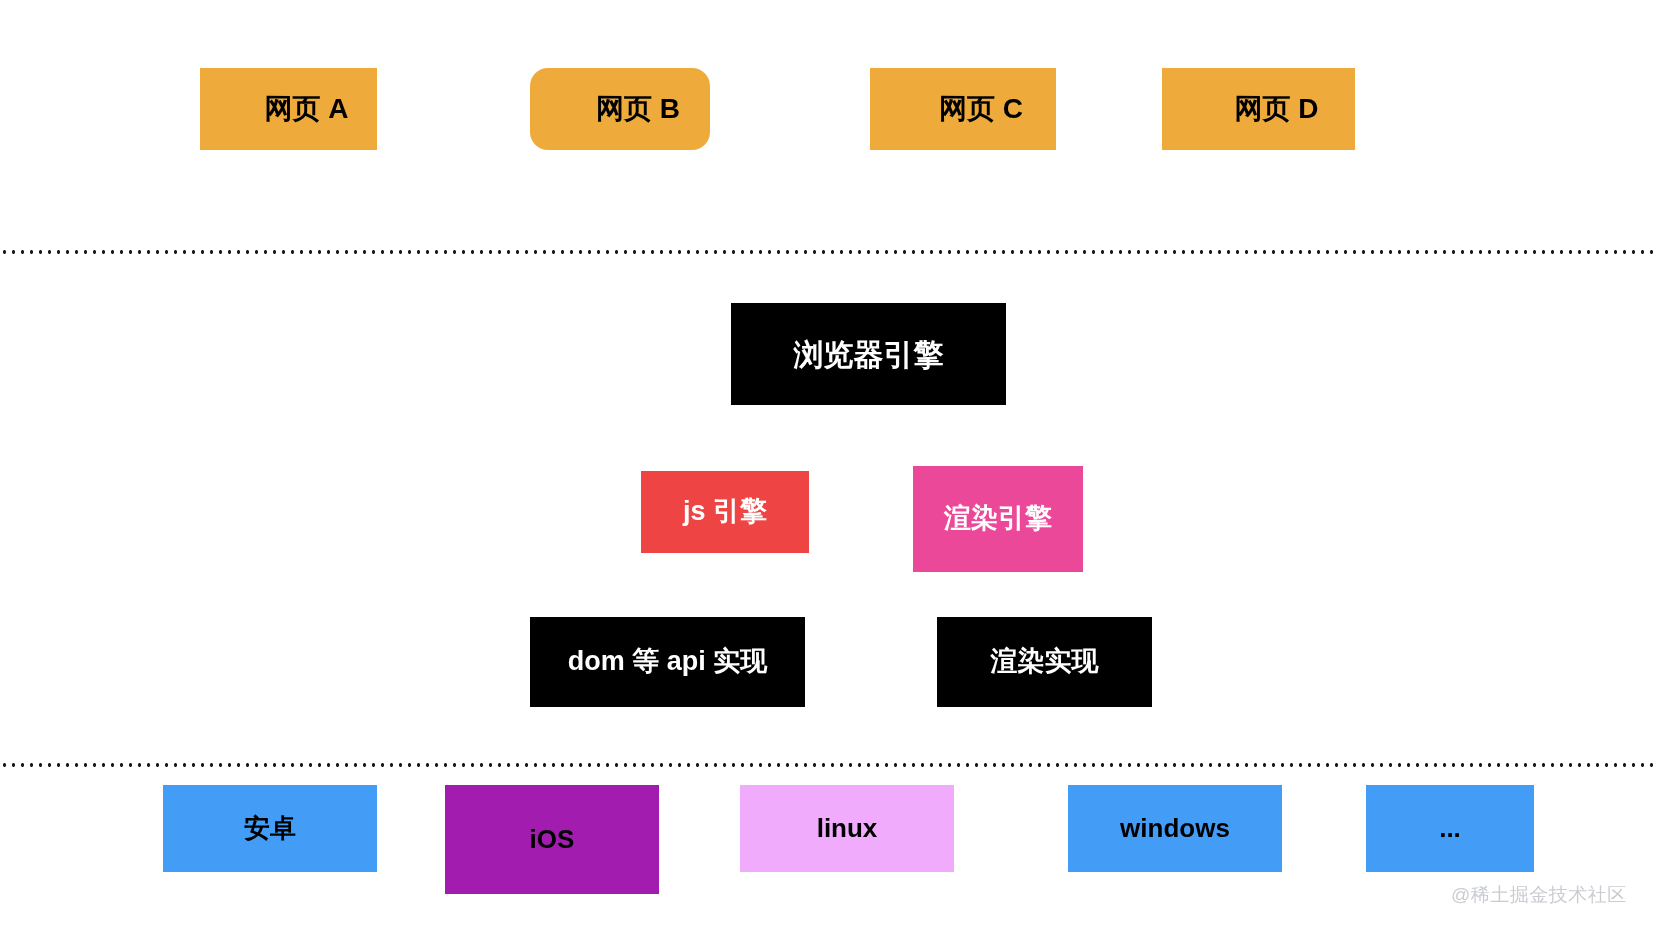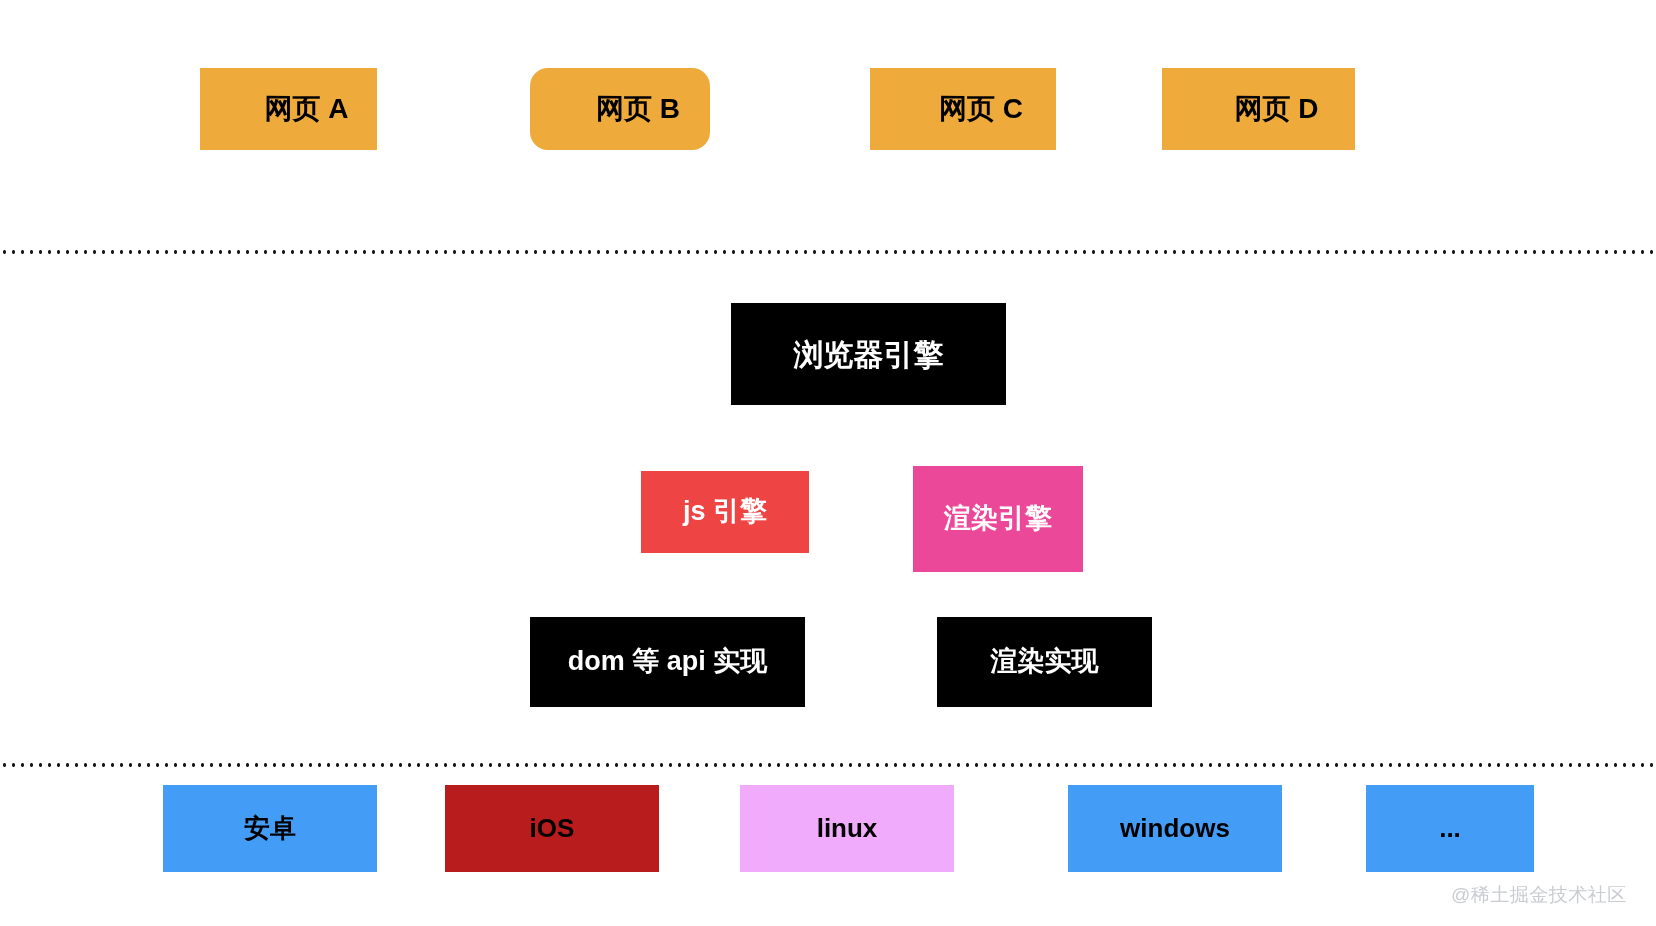--- a/index.html
+++ b/index.html
@@ -104,21 +104,21 @@
   </div>
   <div class="box box-engine box-engine-low" style="left: 937px; top: 617px; width: 215px; height: 90px; background: rgb(0, 0, 0);">
     <span>渲染实现</span>
   </div>
 
   <div class="divider" style="top: 763px;"></div>
 
   <div class="box box-os" style="left: 163px; top: 785px; width: 214px; height: 87px; background: rgb(67, 157, 246);">
     <span>安卓</span>
   </div>
-  <div class="box box-os" style="left: 445px; top: 785px; width: 214px; height: 87px; background: #b91c1c;">
+  <div class="box box-os" style="left: 445px; top: 785px; width: 214px; height: 109px; background: #a21caf;">
     <span>iOS</span>
   </div>
   <div class="box box-os" style="left: 740px; top: 785px; width: 214px; height: 87px; background: #f0abfc;">
     <span>linux</span>
   </div>
   <div class="box box-os" style="left: 1068px; top: 785px; width: 214px; height: 87px; background: rgb(67, 157, 246);">
     <span>windows</span>
   </div>
   <div class="box box-os" style="left: 1366px; top: 785px; width: 168px; height: 87px; background: rgb(67, 157, 246);">
     <span>...</span>

